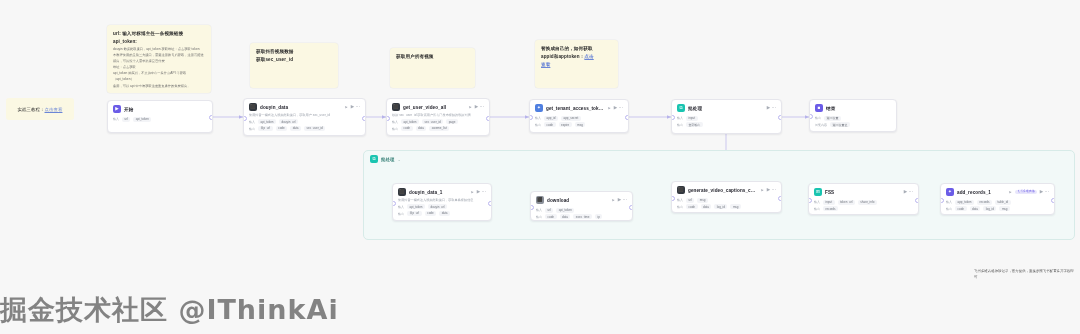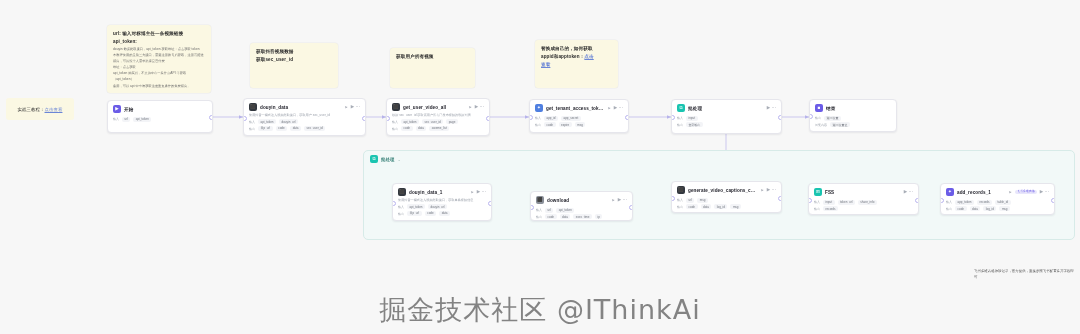--- a/index.html
+++ b/index.html
@@ -90,22 +90,21 @@
   svg.edges path{fill:none;stroke:#b7b3ea;stroke-width:.7;}
   svg.edges .arrow{fill:#b7b3ea;}
 
   
   .footnote{
     position:absolute;right:6px;top:268px;width:100px;
     font-size:3.4px;line-height:1.85;color:#4a4a4a;text-align:left;letter-spacing:.05px;
   }
   .watermark{
     position:absolute;left:0;right:0;bottom:6px;
-    text-align:center;
-    font-size:27px;font-weight:normal;
+    font-size:27px;font-weight:bold;
     color:rgba(60,60,60,.62);
     letter-spacing:1px;
     white-space:nowrap;
     font-family:"DejaVu Sans",sans-serif;
   }
 </style>
 </head>
 <body>
 
 <div id="canvas">

